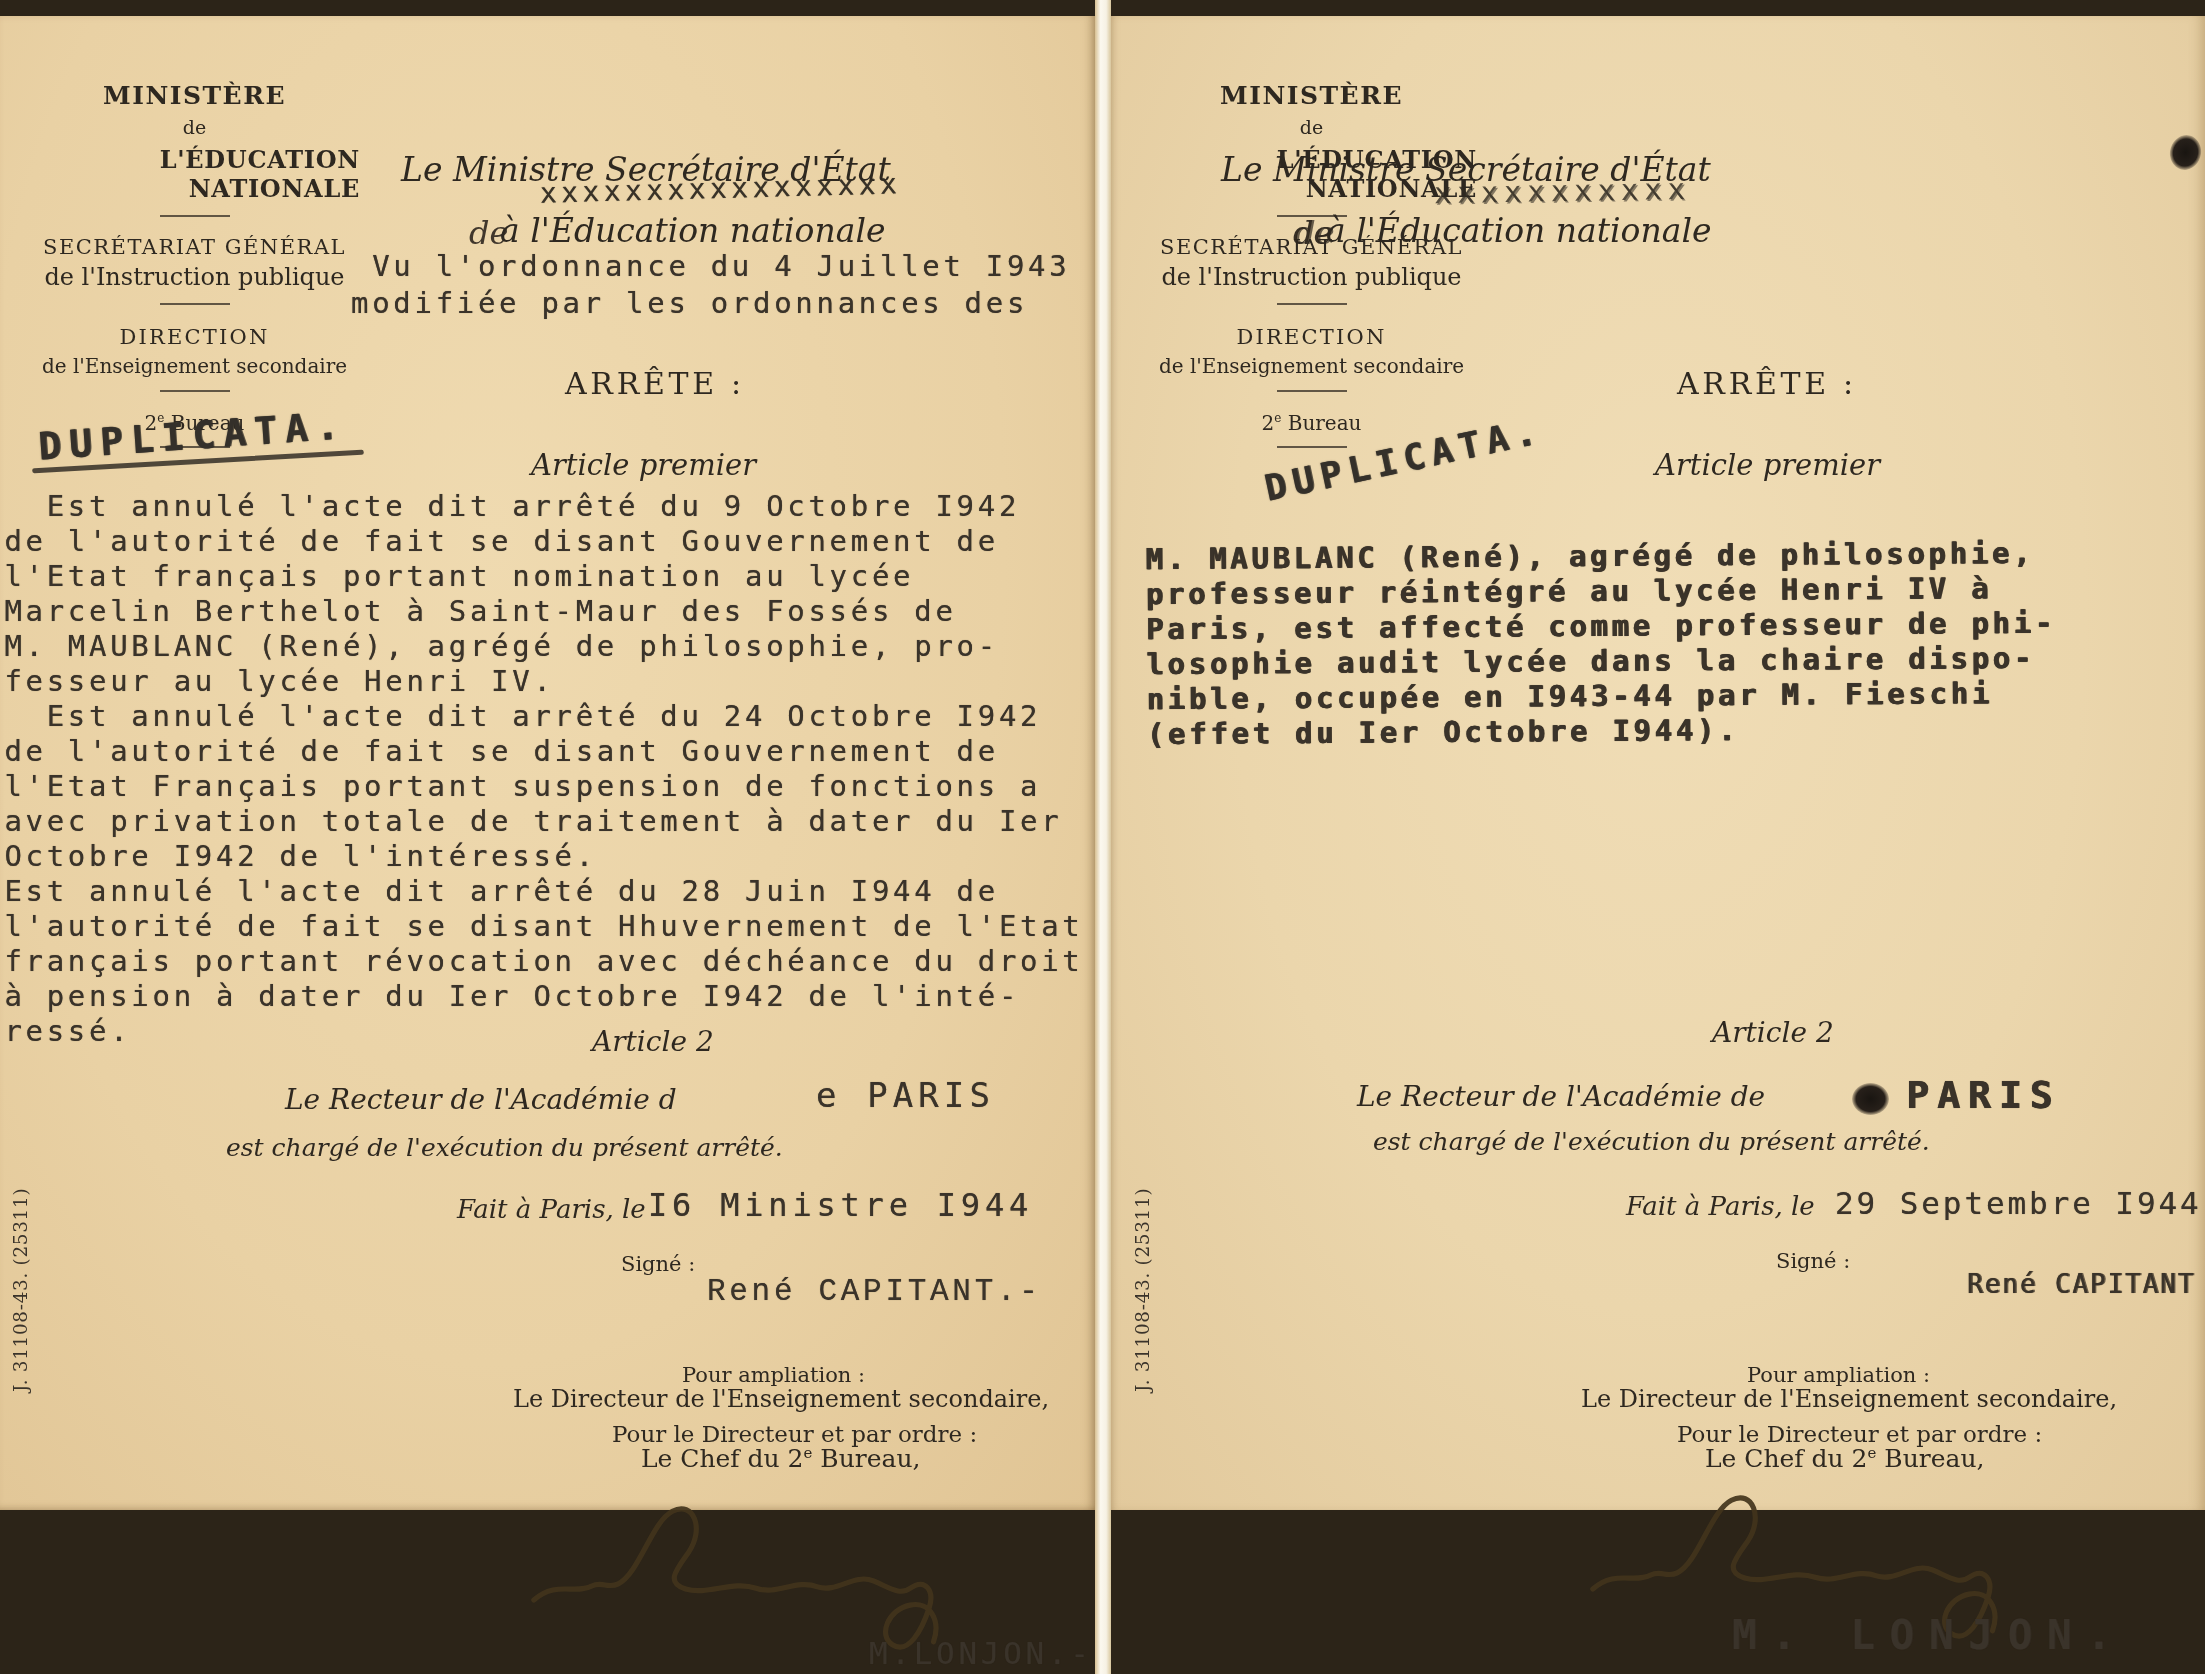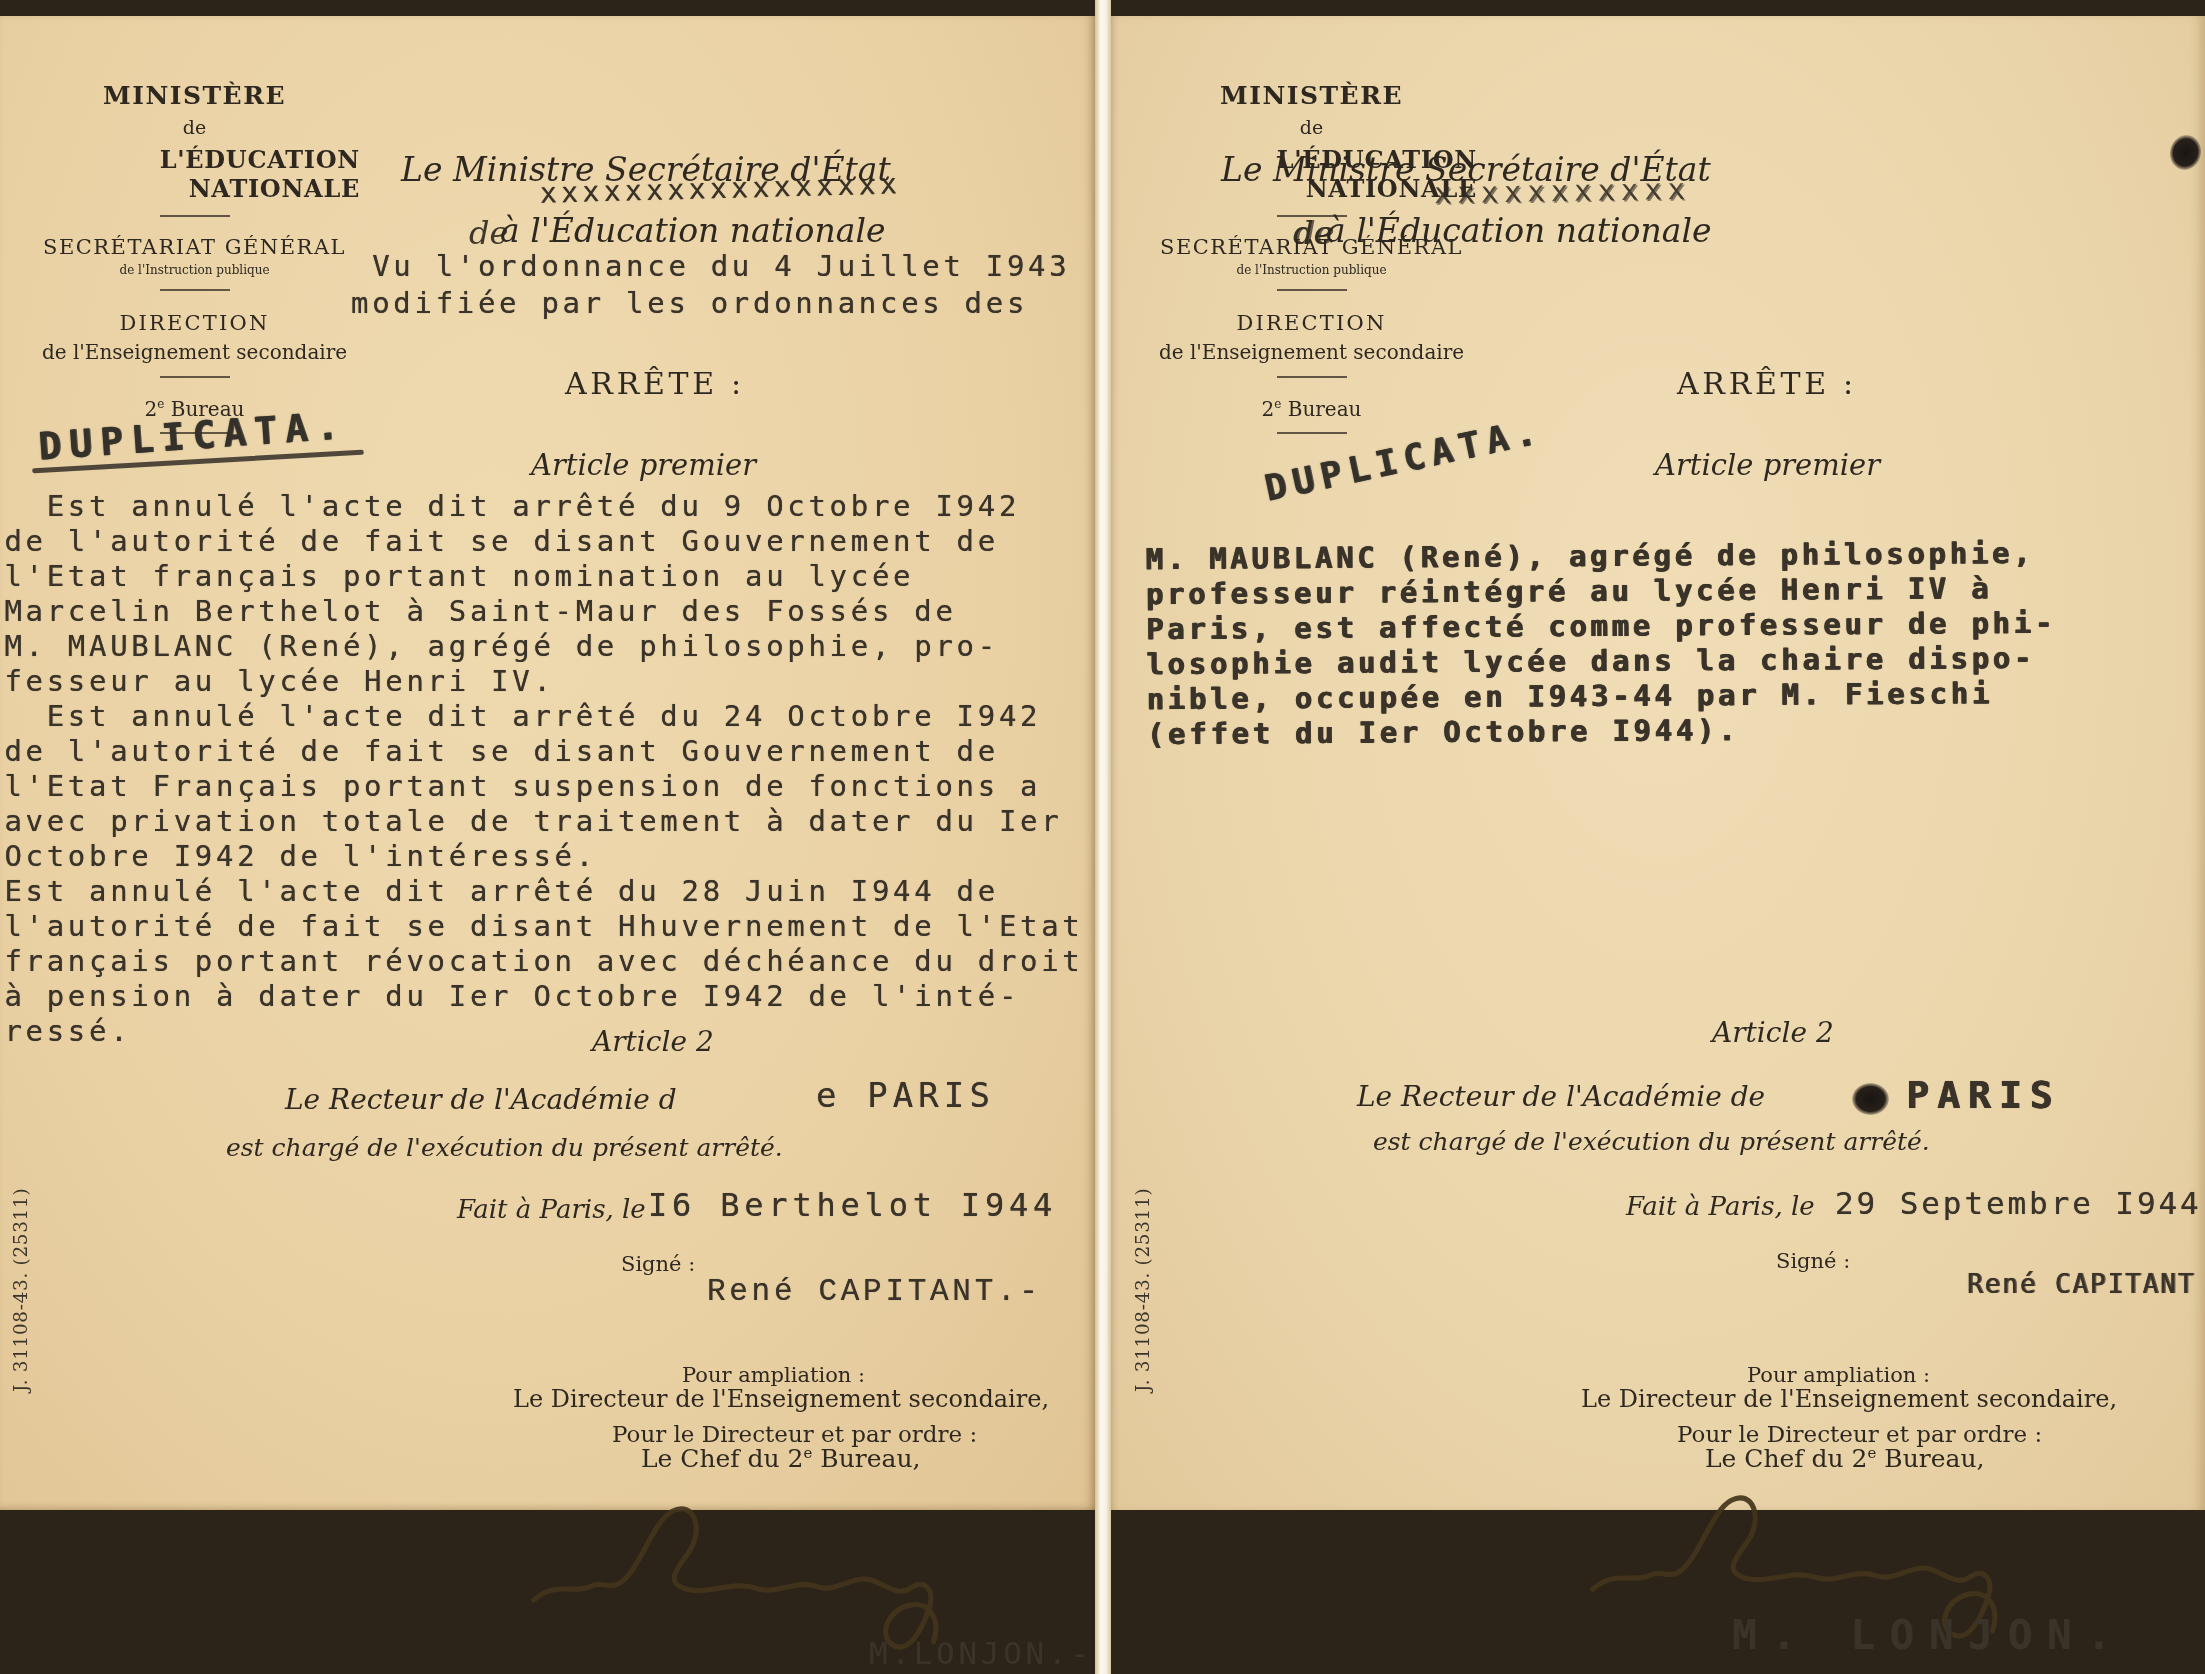--- a/index.html
+++ b/index.html
@@ -25,21 +25,21 @@
   .t40{font-size:29px;letter-spacing:3.7px;line-height:35px;}
   .t44{font-size:32px;letter-spacing:4.8px;}
   .t42{font-size:31px;letter-spacing:3.7px;}
   .tbold{font-weight:bold;text-shadow:1px 0 0 rgba(50,42,32,.9),0 0 0.7px rgba(50,42,32,.8);}
   
   .hdr{width:331px;text-align:center;color:#2e2820;}
   .hdr .h1{font-size:25px;font-weight:bold;letter-spacing:1.5px;}
   .hdr .h2{font-size:19px;margin-top:5.9px;}
   .hdr .h3{font-size:24px;font-weight:bold;letter-spacing:0.7px;word-spacing:10.3px;margin-top:7.4px;text-align:right;}
   .hdr .h4{font-size:21px;letter-spacing:1.5px;margin-top:17.6px;}
-  .hdr .h5{font-size:12px;margin-top:4.4px;}
+  .hdr .h5{font-size:24px;margin-top:4.4px;}
   .hdr .h6{font-size:21px;letter-spacing:2.2px;margin-top:20.6px;}
   .hdr .h7{font-size:20px;margin-top:4.4px;}
   .hdr .h8{font-size:20px;margin-top:19px;}
   .rule{height:0;border-top:2.2px solid rgba(62,54,42,.8);width:70px;margin:11.8px auto 0;}
   sup{font-size:.6em;}
   .stamp{font-family:"DejaVu Sans Mono", monospace;font-weight:bold;color:#34302a;
          text-shadow:1.1px 0 0 rgba(45,42,35,.75),0 0 1.5px rgba(45,42,35,.6);}
   .sigsvg{stroke:#42341c;stroke-width:7;fill:none;stroke-linecap:round;stroke-linejoin:round;opacity:.92;}
   .marginmark{font-size:18.4px;letter-spacing:0.7px;color:#3a332a;transform-origin:0 0;transform:rotate(-90deg);}
   .blot{background:radial-gradient(ellipse at 50% 50%, #191511 0%, #27201a 55%, rgba(40,32,24,0) 75%);border-radius:50%;}
@@ -100,21 +100,21 @@
       <div class="typed t40">à pension à dater du Ier Octobre I942 de l'inté-</div>
       <div class="typed t40">ressé.</div>
     </div>
 
     <div class="abs print ital" style="left:592px;top:1009px;font-size:28px;">Article 2</div>
     <div class="abs print ital" style="left:285px;top:1067px;font-size:28px;">Le Recteur de l'Académie d</div>
     <div class="abs typed" style="left:816px;top:1059px;font-size:34px;letter-spacing:5.1px;">e PARIS</div>
     <div class="abs print ital" style="left:226px;top:1117px;font-size:25px;">est chargé de l'exécution du présent arrêté.</div>
 
     <div class="abs print ital" style="left:457px;top:1178px;font-size:26px;">Fait à Paris, le</div>
-    <div class="abs typed t44" style="left:648px;top:1170px;">I6 Berthelot I944</div>
+    <div class="abs typed t44" style="left:648px;top:1170px;">I6 Ministre I944</div>
 
     <div class="abs print" style="left:621px;top:1236px;font-size:21px;">Signé :</div>
     <div class="abs typed t42" style="left:707px;top:1258px;font-family:Liberation Mono, monospace;">René CAPITANT.-</div>
 
     <div class="abs print" style="left:682px;top:1347px;font-size:21px;">Pour ampliation :</div>
     <div class="abs print" style="left:513px;top:1369px;font-size:24px;">Le Directeur de l'Enseignement secondaire,</div>
     <div class="abs print" style="left:612px;top:1405px;font-size:23px;">Pour le Directeur et par ordre :</div>
     <div class="abs print" style="left:641px;top:1428px;font-size:25px;"><span>Le Chef du 2</span><sup>e</sup><span> Bureau,</span></div>
 
     <svg class="abs" style="left:515px;top:1463px;" width="485" height="176" viewBox="0 0 660 240">

